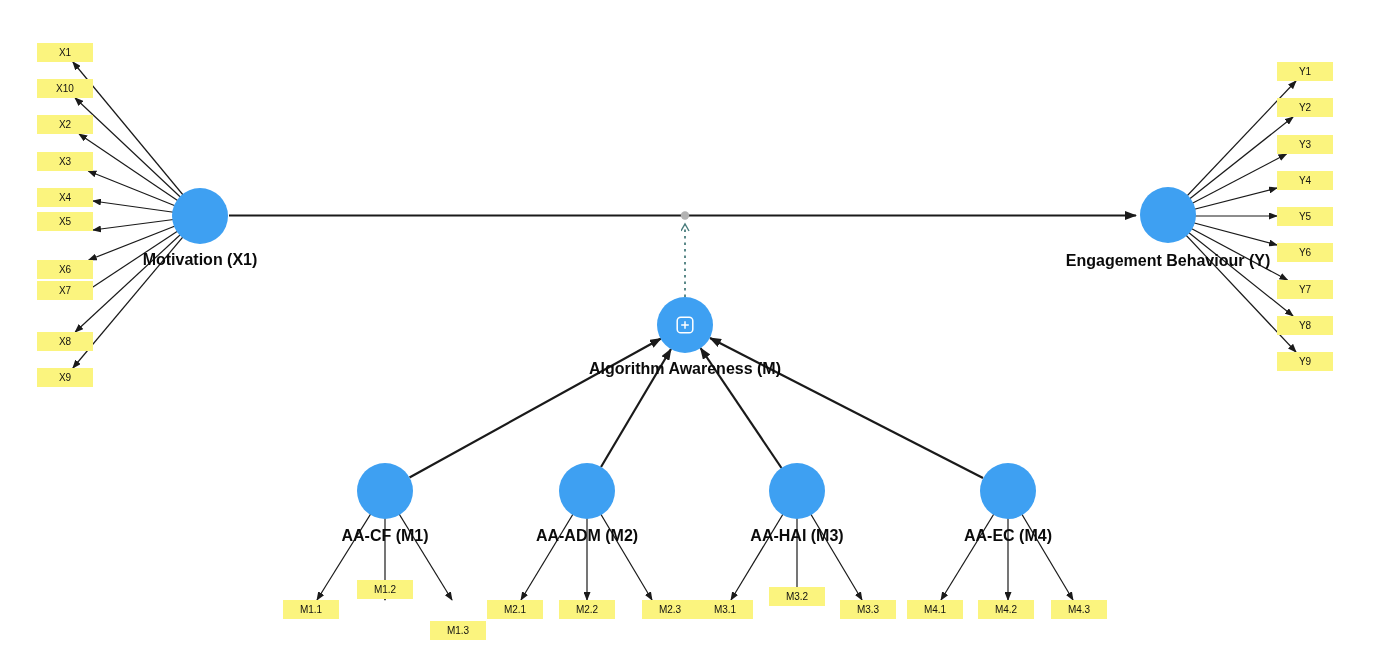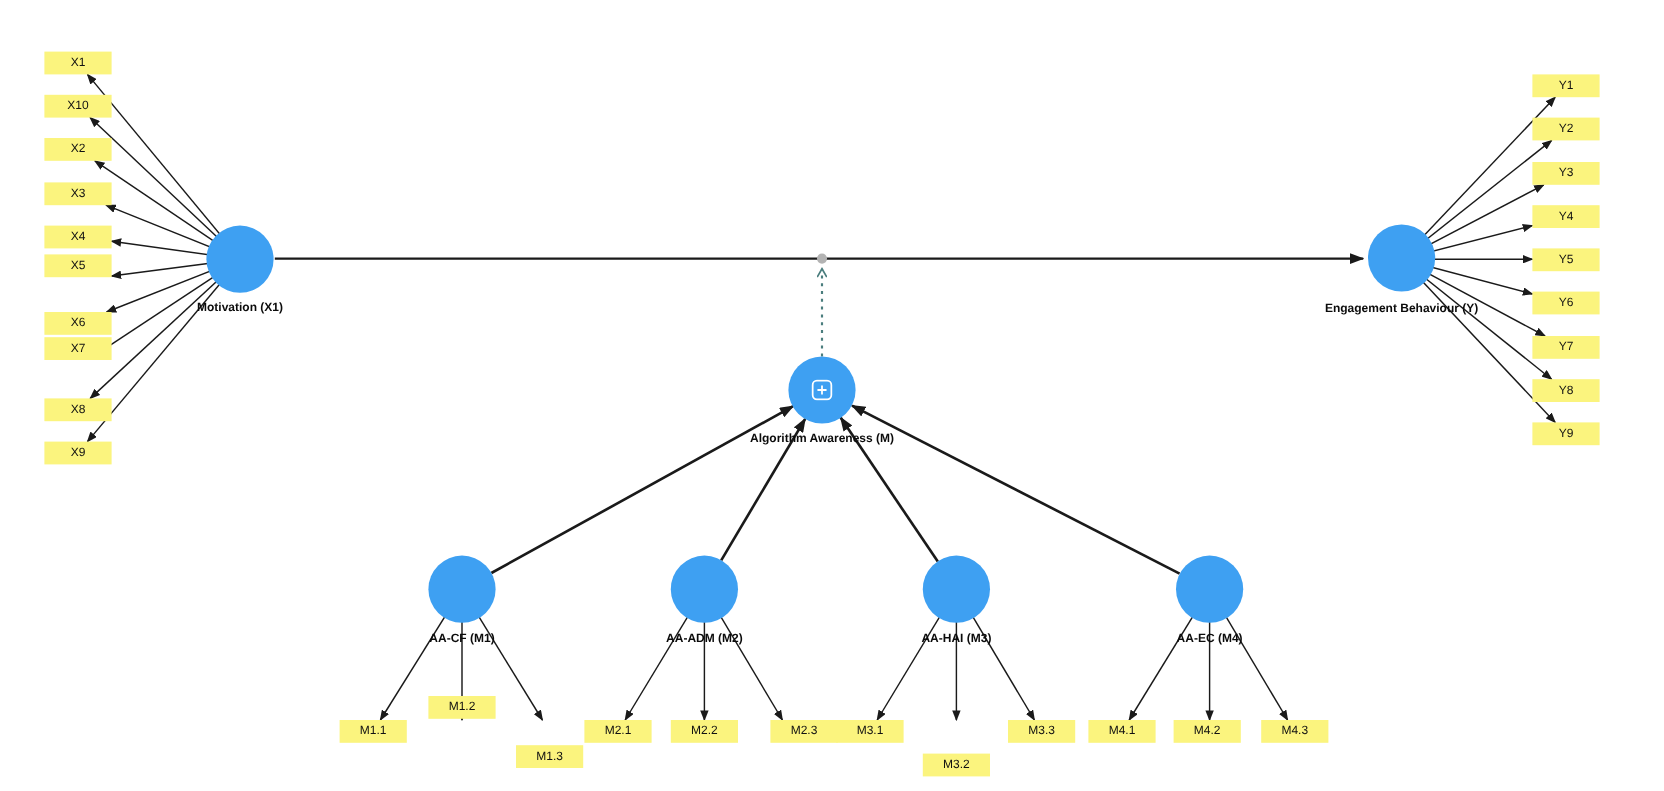--- a/index.html
+++ b/index.html
@@ -23,21 +23,21 @@
   .latent{
     position:absolute;
     width:56px;height:56px;border-radius:50%;
     background:#3EA0F2;
     z-index:2;
     display:flex;align-items:center;justify-content:center;
   }
   .lv-label{
     position:absolute;
     transform:translateX(-50%);
-    font-size:10px;font-weight:700;color:#0b0b0b;
+    font-size:16px;font-weight:700;color:#0b0b0b;
     white-space:nowrap;
     z-index:3;
     line-height:1;
   }
 </style>
 </head>
 <body>
 
 <div id="canvas">
 
@@ -127,21 +127,21 @@
   <div class="ind" style="left:1277px;top:316px">Y8</div>
   <div class="ind" style="left:1277px;top:352px">Y9</div>
 
   <div class="ind" style="left:283px;top:600px">M1.1</div>
   <div class="ind" style="left:357px;top:580px">M1.2</div>
   <div class="ind" style="left:430px;top:621px">M1.3</div>
   <div class="ind" style="left:487px;top:600px">M2.1</div>
   <div class="ind" style="left:559px;top:600px">M2.2</div>
   <div class="ind" style="left:642px;top:600px">M2.3</div>
   <div class="ind" style="left:697px;top:600px">M3.1</div>
-  <div class="ind" style="left:769px;top:628px">M3.2</div>
+  <div class="ind" style="left:769px;top:587px">M3.2</div>
   <div class="ind" style="left:840px;top:600px">M3.3</div>
   <div class="ind" style="left:907px;top:600px">M4.1</div>
   <div class="ind" style="left:978px;top:600px">M4.2</div>
   <div class="ind" style="left:1051px;top:600px">M4.3</div>
 
   <div class="latent" style="left:172px;top:188px"></div>
   <div class="latent" style="left:1140px;top:187px"></div>
 
   <div class="latent" style="left:657px;top:297px">
     <svg width="18" height="18" viewBox="0 0 18 18">

